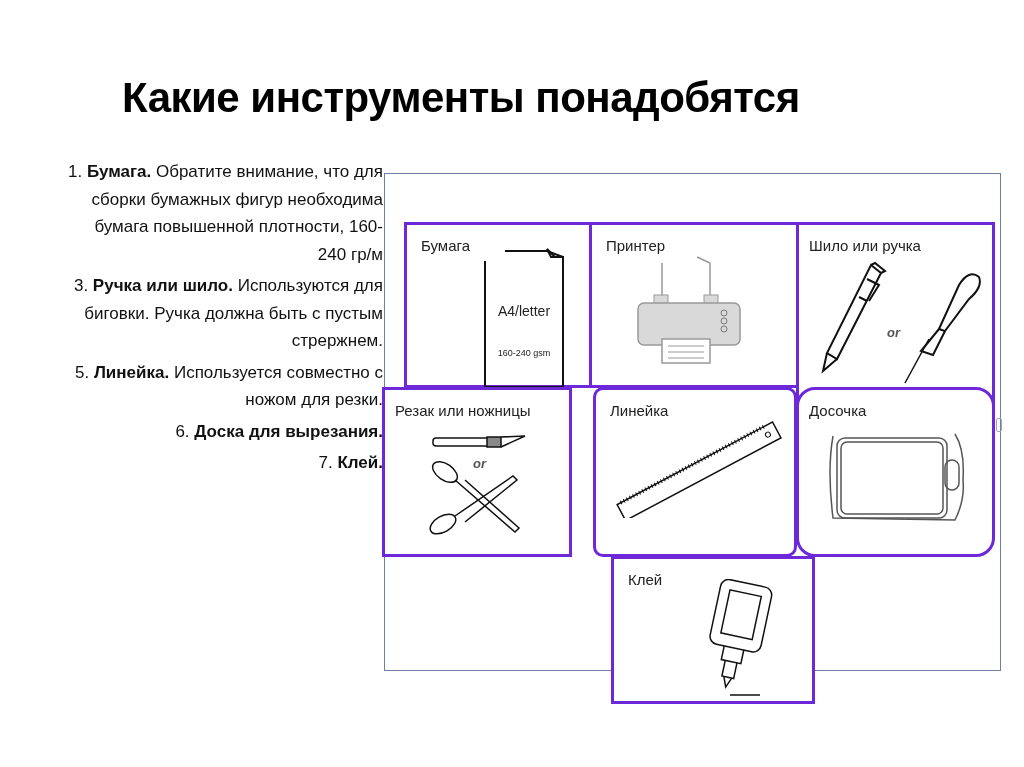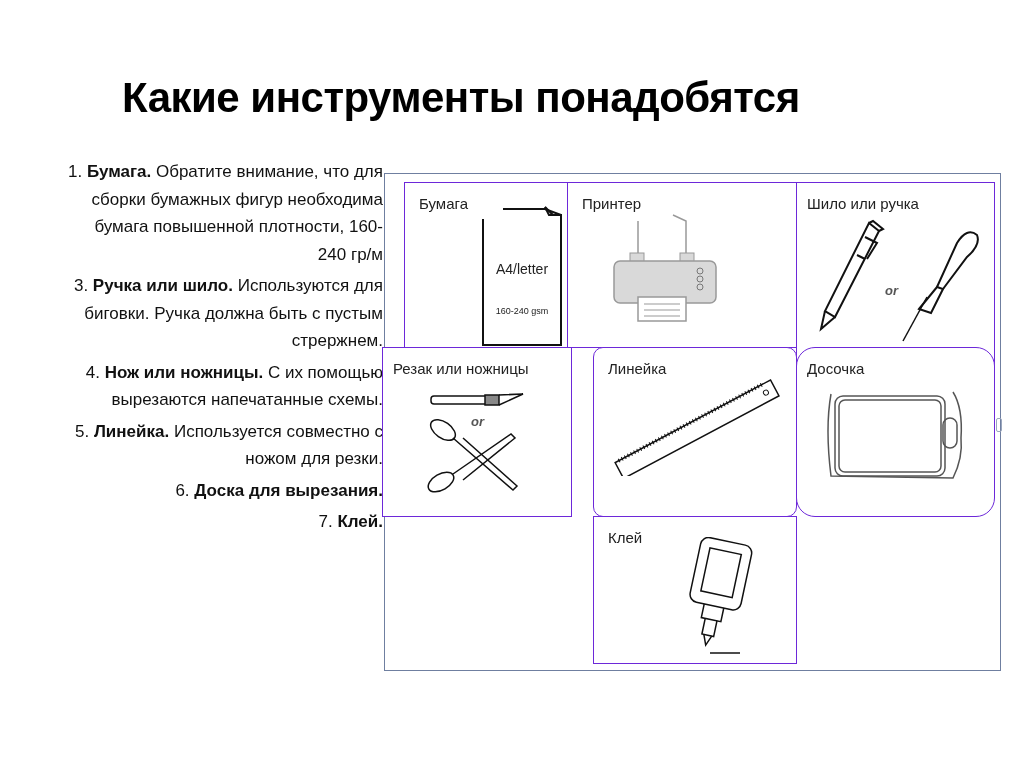--- a/index.html
+++ b/index.html
@@ -6,55 +6,54 @@
   body { width: 1024px; height: 767px; position: relative; overflow: hidden;
          font-family: "Liberation Sans", "DejaVu Sans", sans-serif; color: #111; }
   .title { position: absolute; left: 106px; top: 58px; margin: 16px;
            font-size: 42px; font-weight: bold; letter-spacing: -0.5px; color: #000; }
   .list { position: absolute; left: 33px; top: 158px; width: 350px; margin: 0; padding: 0; list-style: none;
           font-size: 17px; line-height: 27.5px; color: #111; text-align: right; }
   .list li { margin: 0 0 4px 0; padding-left: 38px; text-indent: -38px; }
   .list b { font-weight: bold; }
   .frame { position: absolute; left: 384px; top: 173px; width: 617px; height: 498px;
            border: 1.5px solid #6f7fa0; box-sizing: border-box; background: #fff; }
-  .cell { position: absolute; border: 1px solid #6d28d9; box-sizing: border-box; background: #fff; }
+  .cell { position: absolute; border: 3px solid #6d28d9; box-sizing: border-box; background: #fff; margin-top: 40px; }
   .cell .lbl { position: absolute; left: 14px; top: 12px; font-size: 15px; color: #222; white-space: nowrap; }
   .cell svg { position: absolute; }
   .edge-mark { position: absolute; left: 996px; top: 418px; width: 6px; height: 14px;
                border: 1px solid #9aa6bd; border-radius: 2px; box-sizing: border-box; }
 </style>
 </head>
 <body>
 
 <h1 class="title">Какие инструменты понадобятся</h1>
 
 <ul class="list">
   <li><span>1.</span> <b>Бумага.</b><span> Обратите внимание, что для сборки бумажных фигур необходима бумага повышенной плотности, 160-240 гр/м</span></li>
   <li><span>3.</span> <b>Ручка или шило.</b><span> Используются для биговки. Ручка должна быть с пустым стрержнем.</span></li>
-  <li><span>4.</span> <b>Нож или ножницы.</b><span> С их помощью вырезаются напечатанные схемы.</span></li>
   <li><span>5.</span> <b>Линейка.</b><span> Используется совместно с ножом для резки.</span></li>
   <li><span>6.</span> <b>Доска для вырезания.</b><span></span></li>
   <li><span>7.</span> <b>Клей.</b><span></span></li>
 </ul>
 
 <div class="frame"></div>
 <div class="edge-mark"></div>
 
 <div class="cell" style="left:404px;top:182px;width:190px;height:166px;">
   <span class="lbl">Бумага</span>
   <svg style="left:70px;top:14px" width="110" height="150" viewBox="0 0 110 150">
     <path d="M8 22 V148 H86 V18 H78 L70 10" fill="none" stroke="#111" stroke-width="2"></path>
     <path d="M28 12 H70 L86 18" fill="none" stroke="#111" stroke-width="2"></path>
     <path d="M70 10 L74 18 L86 18" fill="none" stroke="#111" stroke-width="2"></path>
     <text x="47" y="77" text-anchor="middle" font-size="14" font-family="Liberation Sans, sans-serif" fill="#222">A4/letter</text>
     <text x="47" y="117" text-anchor="middle" font-size="9" font-family="Liberation Sans, sans-serif" fill="#222">160-240 gsm</text>
   </svg>
 </div>
 
-<div class="cell" style="left:567px;top:182px;width:243px;height:166px;">
+<div class="cell" style="left:589px;top:182px;width:243px;height:166px;">
   <span class="lbl">Принтер</span>
   <svg style="left:40px;top:26px" width="120" height="120" viewBox="0 0 120 120">
     <path d="M30 12 V50" stroke="#999" stroke-width="1.5" fill="none"></path>
     <path d="M65 6 L78 12 V50" stroke="#999" stroke-width="1.5" fill="none"></path>
     <rect x="22" y="44" width="14" height="10" fill="#d9d9d9" stroke="#999"></rect>
     <rect x="72" y="44" width="14" height="10" fill="#d9d9d9" stroke="#999"></rect>
     <rect x="6" y="52" width="102" height="42" rx="6" fill="#d9d9d9" stroke="#999" stroke-width="1.5"></rect>
     <circle cx="92" cy="62" r="3" fill="none" stroke="#777"></circle>
     <circle cx="92" cy="70" r="3" fill="none" stroke="#777"></circle>
     <circle cx="92" cy="78" r="3" fill="none" stroke="#777"></circle>
@@ -114,21 +113,21 @@
   <svg style="left:26px;top:40px" width="150" height="100" viewBox="0 0 150 100">
     <g fill="none" stroke="#555" stroke-width="1.5">
       <path d="M8 6 Q2 40 8 88 L130 90 Q140 70 138 50 Q140 20 130 4"></path>
       <rect x="12" y="8" width="110" height="80" rx="8"></rect>
       <rect x="16" y="12" width="102" height="72" rx="6"></rect>
       <rect x="120" y="30" width="14" height="30" rx="7"></rect>
     </g>
   </svg>
 </div>
 
-<div class="cell" style="left:593px;top:516px;width:204px;height:148px;">
+<div class="cell" style="left:611px;top:516px;width:204px;height:148px;">
   <span class="lbl">Клей</span>
   <svg style="left:86px;top:20px" width="80" height="125" viewBox="0 0 80 125">
     <g fill="none" stroke="#111" stroke-width="1.5" transform="rotate(12 40 60)">
       <rect x="10" y="4" width="52" height="66" rx="8"></rect>
       <rect x="20" y="14" width="32" height="44"></rect>
       <path d="M26 70 V84 H46 V70"></path>
       <path d="M30 84 V100 H42 V84"></path>
       <path d="M32 100 L36 110 L40 100"></path>
     </g>
     <line x1="30" y1="116" x2="60" y2="116" stroke="#111" stroke-width="1.5"></line>

